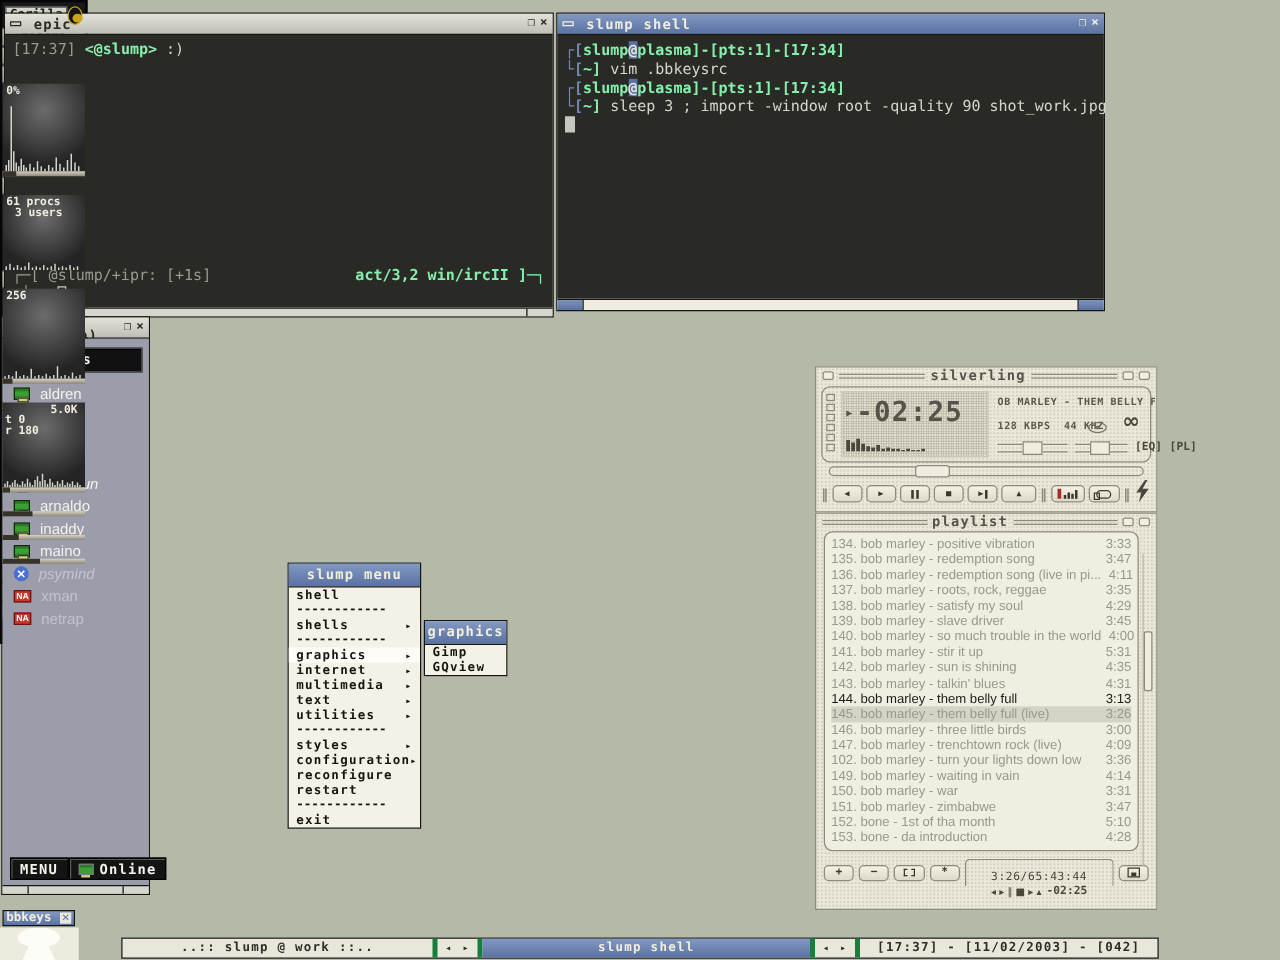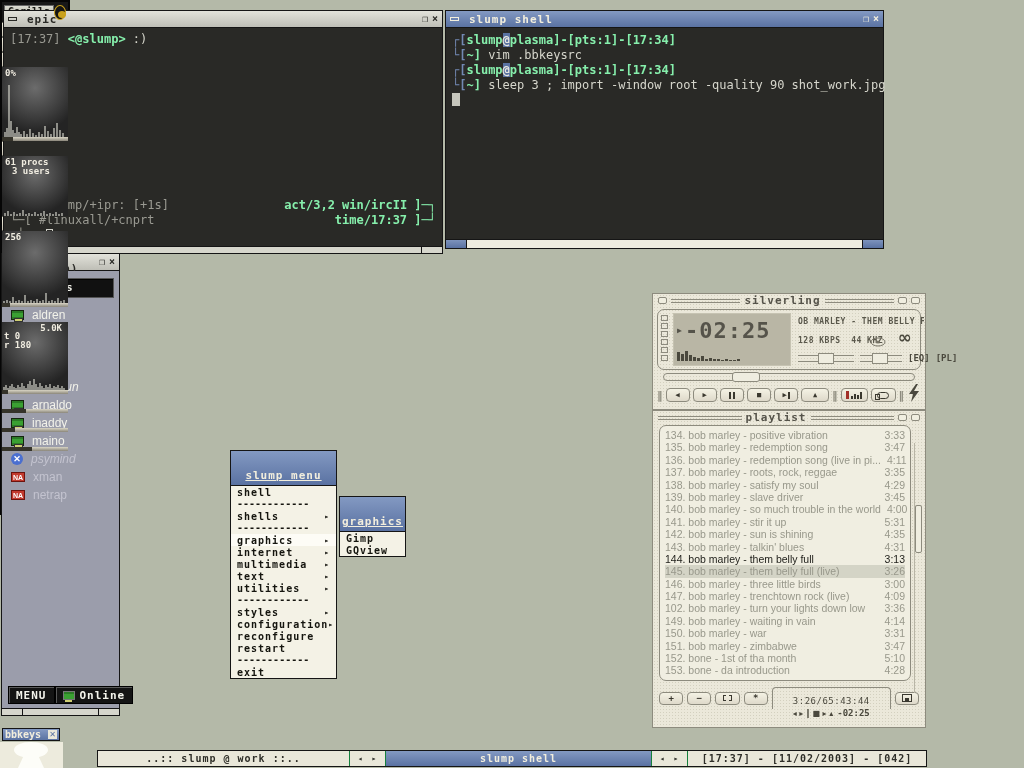--- a/index.html
+++ b/index.html
@@ -59,21 +59,21 @@
   .licq-buttons { position:absolute; left:0; right:0; bottom:4px; display:flex; justify-content:space-between; padding:0 6px; }
   .licq-btn { background:#141414; border:1px solid #000; box-shadow:inset 1px 1px 0 #5a5a5a;
               color:#f4f4ec; font:bold 11px "DejaVu Sans Mono",monospace; height:18px;
               display:flex; align-items:center; gap:5px; padding:0 7px; letter-spacing:1px; }
   .mini-mon { width:12px; height:9px; border:1px solid #777; background:#3aa032; box-shadow:inset 0 2px 0 #2c7a26; position:relative; }
   .mini-mon:after { content:""; position:absolute; left:1px; bottom:-3px; width:7px; height:2px; background:#cfcf72; }
 
   
   .bbmenu { position:absolute; background:#f4f2e6; border:1px solid #151515; font-family:"DejaVu Sans Mono",monospace; }
   .bbmenu-title { background:linear-gradient(#8399c2,#5a72a2); color:#f2eedd; text-align:center;
-                  font:bold 11px "DejaVu Sans Mono",monospace; padding:18px 0 3px; border-bottom:1px solid #151515; letter-spacing:1px;text-decoration:underline; }
+                  font:bold 11px "DejaVu Sans Mono",monospace; padding:2px 0 3px; border-bottom:1px solid #151515; letter-spacing:1px; }
   #mainmenu { left:230px; top:450px; width:107px; }
   #submenu { left:339px; top:496px; width:67px; }
   .menu-item { display:flex; justify-content:space-between; align-items:center; height:12px;
                padding:0 6px; font-size:10px; font-weight:bold; color:#15150f; letter-spacing:1px; }
   .menu-item.active { background:#fdfcf6; }
   .menu-sep { height:12px; font-size:10px; font-weight:bold; color:#15150f; padding:0 6px; line-height:11px; overflow:hidden; }
   .menu-arrow { font-size:8px; }
 
   
   .skin { position:absolute; background-color:#ebe8da;
@@ -159,21 +159,21 @@
             color:#1c1c18; font:bold 10px "DejaVu Sans Mono",monospace; height:15px; }
   .netled { width:7px; height:7px; border-radius:50%; background:radial-gradient(circle at 35% 35%, #a85048, #3c0e0a); }
   .gk-sqbtn { width:9px; height:9px; border:1px solid #76736a; background:linear-gradient(#efecdc,#b6b2a2); }
   .mount-dot { width:6px; height:6px; border-radius:50%; background:radial-gradient(circle at 35% 35%, #8698c0, #20242e); }
   .gk-uptime { margin:2px 3px; background:#f6f3e6; border:1px solid #6a6a60; text-align:center;
                font:bold 10px "DejaVu Sans Mono",monospace; color:#1c1c18; padding:1px 0; }
 
   
   #taskbar { position:absolute; left:97px; top:750px; width:830px; height:17px; background:#e9e7d9;
              border:1px solid #151515; display:flex; }
-  .tb-sec { display:flex; align-items:center; justify-content:center; border-right:1px solid #15803d;
+  .tb-sec { display:flex; align-items:center; justify-content:center; border-right:4px solid #15803d;
             font:bold 10px "DejaVu Sans Mono",monospace; color:#2e2e28; letter-spacing:1px; }
   .tb-ws { width:252px; }
   .tb-arrows { width:36px; gap:8px; font-size:8px; }
   .tb-cur { flex:1; background:linear-gradient(#8399c2,#5a72a2); color:#f2eedd; }
   .tb-clock { width:238px; border-right:none; }
 
   
   #bbkeys-title { position:absolute; left:2px; top:728px; width:58px; height:13px;
                   background:linear-gradient(#8399c2,#5a72a2); border:1px solid #151515;
                   display:flex; align-items:center; justify-content:space-between; padding:0 2px;
@@ -189,21 +189,20 @@
   <div class="titlebar unfocus">
     <span class="iconify-glyph"></span>
     <span class="tb-title">epic</span>
     <span class="tb-btn">❐</span>
     <span class="tb-btn">×</span>
   </div>
   <div class="term-body">
     <div class="term-line"><span class="t-dim">[17:37]</span><span class="t-bold"> </span><span class="t-bold">&lt;@slump&gt;</span><span class="t-norm"> </span><span class="t-norm">:)</span></div>
     <div class="statusblock">
       <div class="statline"><span class="t-dim">┌─[ @slump/+ipr: [+1s]</span><span class="t-bold">act/3,2 win/ircII ]─┐</span></div>
-      <div class="statline"><span class="t-dim">└─[ #linuxall/+cnprt</span><span class="t-bold">time/17:37 ]─┘</span></div>
       <div class="statline"><span><span class="t-dim"> └─&gt; </span><span class="cursor-box"></span></span><span></span></div>
     </div>
   </div>
   <div class="handle">
     <span class="grip l"></span>
     <span class="grip r"></span>
   </div>
 </div>
 
 <div class="win" id="shell">

